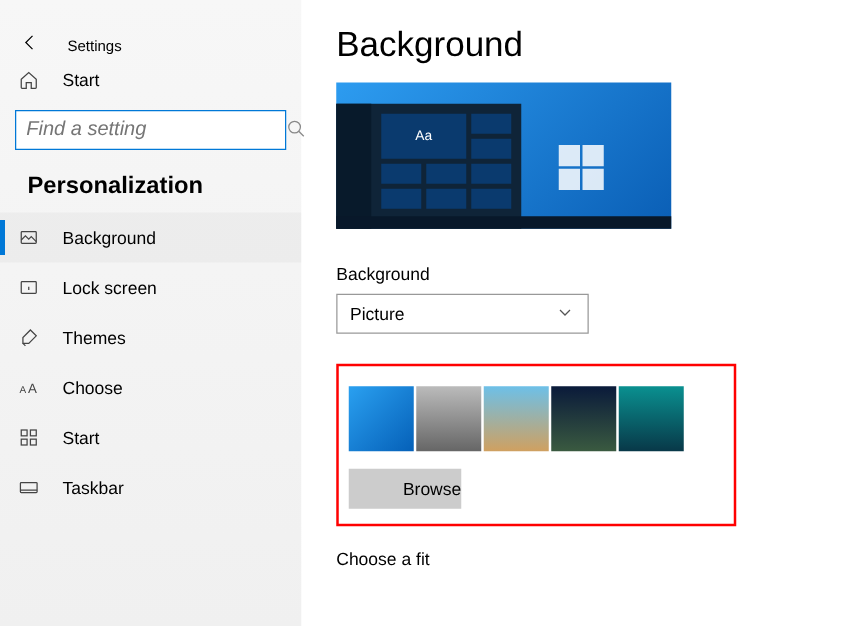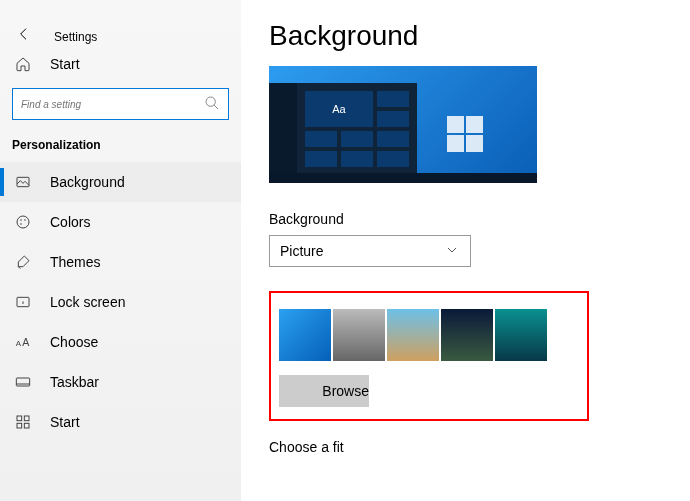--- a/index.html
+++ b/index.html
@@ -49,30 +49,30 @@
       height: 32px;
       border: 1px solid #0078d7;
       background: #fff;
       display: flex; align-items: center;
       padding: 0 8px;
     }
     .search-box input {
       flex: 1;
       border: none;
       outline: none;
-      font-size: 10px;
+      font-size: 16px;
       color: #0c4a6e;
       font-style: italic;
       background: transparent;
     }
     .search-box .sicon { color: #888; }
     .section-label {
       font-weight: 600;
-      font-size: 12px;
-      padding: 8px 14px 10px 12px;
+      font-size: 19px;
+      padding: 8px 14px 10px 22px;
     }
     .nav {
       display: flex; flex-direction: column;
     }
     .nav-item {
       display: flex; align-items: center;
       height: 40px;
       padding-left: 14px;
       gap: 18px;
       position: relative;
@@ -198,74 +198,63 @@
         <svg viewBox="0 0 24 24">
             <rect x="3" y="5" width="18" height="14" rx="1"></rect>
             <path d="M3 15l5-5 4 4 3-3 6 6"></path>
           </svg>
       </span>
       <span>Background</span>
     </div>
     <div class="nav-item">
       <span class="icon">
         <svg viewBox="0 0 24 24">
-            <circle cx="12" cy="12" r="9"></circle>
-            <circle cx="9" cy="9" r="1.2" fill="currentColor" stroke="none"></circle>
-            <circle cx="15" cy="9" r="1.2" fill="currentColor" stroke="none"></circle>
-            <circle cx="9" cy="15" r="1.2" fill="currentColor" stroke="none"></circle>
-          </svg>
-      </span>
-      <span>Colors</span>
+            <rect x="3" y="5" width="18" height="14" rx="1"></rect>
+            <path d="M12 11v4"></path>
+          </svg>
+      </span>
+      <span>Lock screen</span>
     </div>
     <div class="nav-item">
       <span class="icon">
         <svg viewBox="0 0 24 24">
             <path d="M14 3l7 7-9 9H5v-7z"></path>
             <path d="M5 19l3 3"></path>
           </svg>
       </span>
       <span>Themes</span>
-    </div>
-    <div class="nav-item">
-      <span class="icon">
-        <svg viewBox="0 0 24 24">
-            <rect x="3" y="5" width="18" height="14" rx="1"></rect>
-            <path d="M12 11v4"></path>
-          </svg>
-      </span>
-      <span>Lock screen</span>
     </div>
     <div class="nav-item">
       <span class="icon">
         <svg viewBox="0 0 24 24" stroke-width="1.2">
             <text x="1" y="18" font-size="12" fill="currentColor" stroke="none">A</text>
             <text x="11" y="18" font-size="16" fill="currentColor" stroke="none">A</text>
           </svg>
       </span>
       <span>Choose</span>
-    </div>
-    <div class="nav-item">
-      <span class="icon">
-        <svg viewBox="0 0 24 24">
-            <rect x="2" y="6" width="20" height="12" rx="1"></rect>
-            <line x1="2" y1="15" x2="22" y2="15"></line>
-          </svg>
-      </span>
-      <span>Taskbar</span>
     </div>
     <div class="nav-item">
       <span class="icon">
         <svg viewBox="0 0 24 24">
             <rect x="3" y="3" width="7" height="7"></rect>
             <rect x="14" y="3" width="7" height="7"></rect>
             <rect x="3" y="14" width="7" height="7"></rect>
             <rect x="14" y="14" width="7" height="7"></rect>
           </svg>
       </span>
       <span>Start</span>
+    </div>
+    <div class="nav-item">
+      <span class="icon">
+        <svg viewBox="0 0 24 24">
+            <rect x="2" y="6" width="20" height="12" rx="1"></rect>
+            <line x1="2" y1="15" x2="22" y2="15"></line>
+          </svg>
+      </span>
+      <span>Taskbar</span>
     </div>
   </div>
 </div>
 
 <div class="main">
   <div class="page-title">Background</div>
 
   <div class="preview">
     <div class="logo">
         <div></div>

